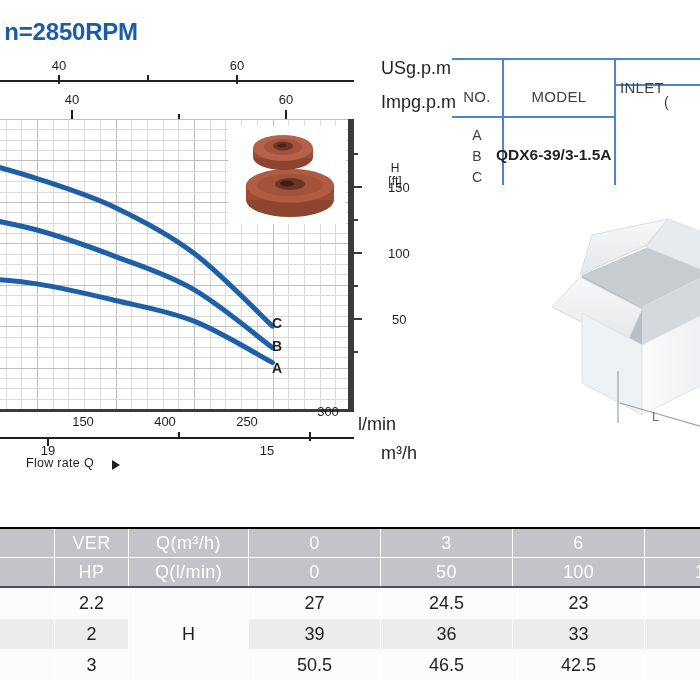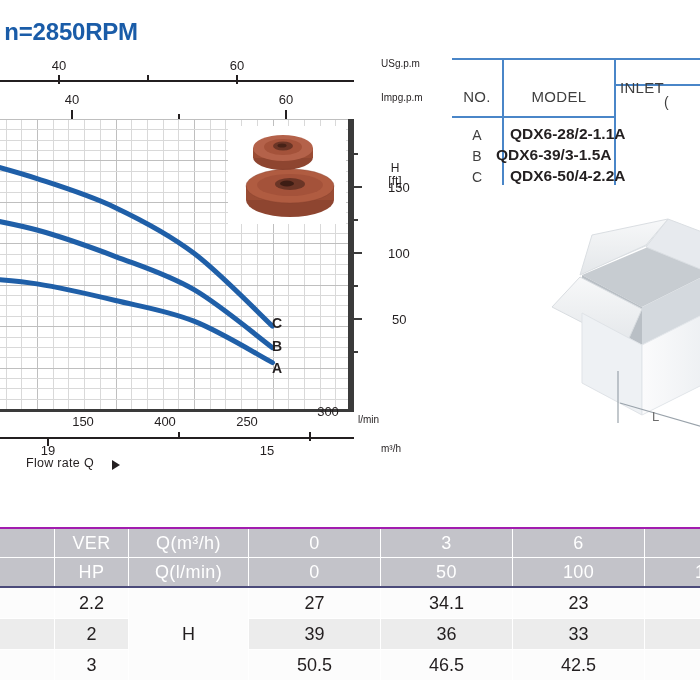--- a/index.html
+++ b/index.html
@@ -22,21 +22,21 @@
 
   .axis-line{position:absolute;background:#231f20;height:2px;}
   .tick{position:absolute;background:#231f20;width:2px;}
   .tick.minor{height:5px;}
   .tick.major{height:9px;}
   .ticklabel{
     position:absolute;font-size:13px;color:#231f20;
     text-align:center;transform:translateX(-50%);white-space:nowrap;
   }
   .unitlabel{
-    position:absolute;font-size:10px;color:#231f20;white-space:nowrap;
+    position:absolute;font-size:18px;color:#231f20;white-space:nowrap;
   }
 
   
   #plot{
     position:absolute;left:0px;top:63px;width:471px;height:290px;
     border-right:3px solid #3a3a3a;border-bottom:0;box-sizing:border-box;
     background:#ffffff;overflow:hidden;
   }
   #plotgrid{position:absolute;inset:0;}
   .gv{position:absolute;top:0;bottom:0;width:1px;background:#d9d9d9;}
@@ -100,21 +100,21 @@
     position:absolute;left:-66px;top:527px;width:790px;
     border-collapse:collapse;table-layout:fixed;
   }
   #perftable td{
     border:1px solid #ffffff;text-align:center;
     font-size:17px;padding:0;height:28px;
   }
   #perftable tr.hdr td{
     background:#c3c3c9;color:#ffffff;font-size:18px;letter-spacing:0.4px;
   }
-  #perftable tr.hdr.first td{border-top:2px solid #a21caf;}
+  #perftable tr.hdr.first td{border-top:2px solid #000000;}
   #perftable tr.hdr.last td{border-bottom:2px solid #4b4b7a;}
   #perftable tr.body td{color:#231f20;font-size:18px;height:30px;}
   #perftable tr.body.odd td{background:#fcfcfc;}
   #perftable tr.body.even td{background:#ececec;}
   #perftable td.hcell{background:#fcfcfc !important;font-size:17px;}
   .col-power{width:120px;}
   .col-hp{width:74px;}
   .col-q{width:120px;}
   .col-val{width:132px;}
 </style>
@@ -269,25 +269,23 @@
     <div class="mt-line-h" style="left:162px;top:26px;width:86px;"></div>
     <div class="mt-line-v" style="left:50px;top:0px;height:127px;"></div>
     <div class="mt-line-v" style="left:162px;top:0px;height:127px;"></div>
 
     <div class="mt-head" style="left:0px;top:30px;width:50px;">NO.</div>
     <div class="mt-head" style="left:52px;top:30px;width:110px;">MODEL</div>
     <div class="mt-head" style="left:168px;top:21px;width:80px;text-align:left;">INLET</div>
     <div class="mt-paren" style="left:212px;top:36px;">(</div>
 
     <div class="mt-no" style="left:5px;top:69px;">A</div>
-    <div class="mt-model" style="left:58px;top:67px;">QDX6-28/2-1.1A</div>
     <div class="mt-no" style="left:5px;top:90px;">B</div>
     <div class="mt-model" style="left:44px;top:88px;">QDX6-39/3-1.5A</div>
     <div class="mt-no" style="left:5px;top:111px;">C</div>
-    <div class="mt-model" style="left:58px;top:109px;">QDX6-50/4-2.2A</div>
   </div>
 
   <svg id="carton" viewBox="0 0 240 230">
     <defs>
       <linearGradient id="flapg" x1="0" y1="0" x2="0" y2="1">
         <stop offset="0" stop-color="#f7f8f9"></stop>
           <stop offset="1" stop-color="#e4e7ea"></stop>
       </linearGradient>
       <linearGradient id="bodyg" x1="0" y1="0" x2="1" y2="0">
         <stop offset="0" stop-color="#fbfbfc"></stop>
@@ -342,21 +340,21 @@
         <td>0</td>
         <td>50</td>
         <td>100</td>
         <td>150</td>
       </tr>
       <tr class="body odd">
         <td></td>
         <td>2.2</td>
         <td class="hcell" rowspan="3">H</td>
         <td>27</td>
-        <td>34.1</td>
+        <td>24.5</td>
         <td>23</td>
         <td>20</td>
       </tr>
       <tr class="body even">
         <td></td>
         <td>2</td>
         <td>39</td>
         <td>36</td>
         <td>33</td>
         <td>28</td>

